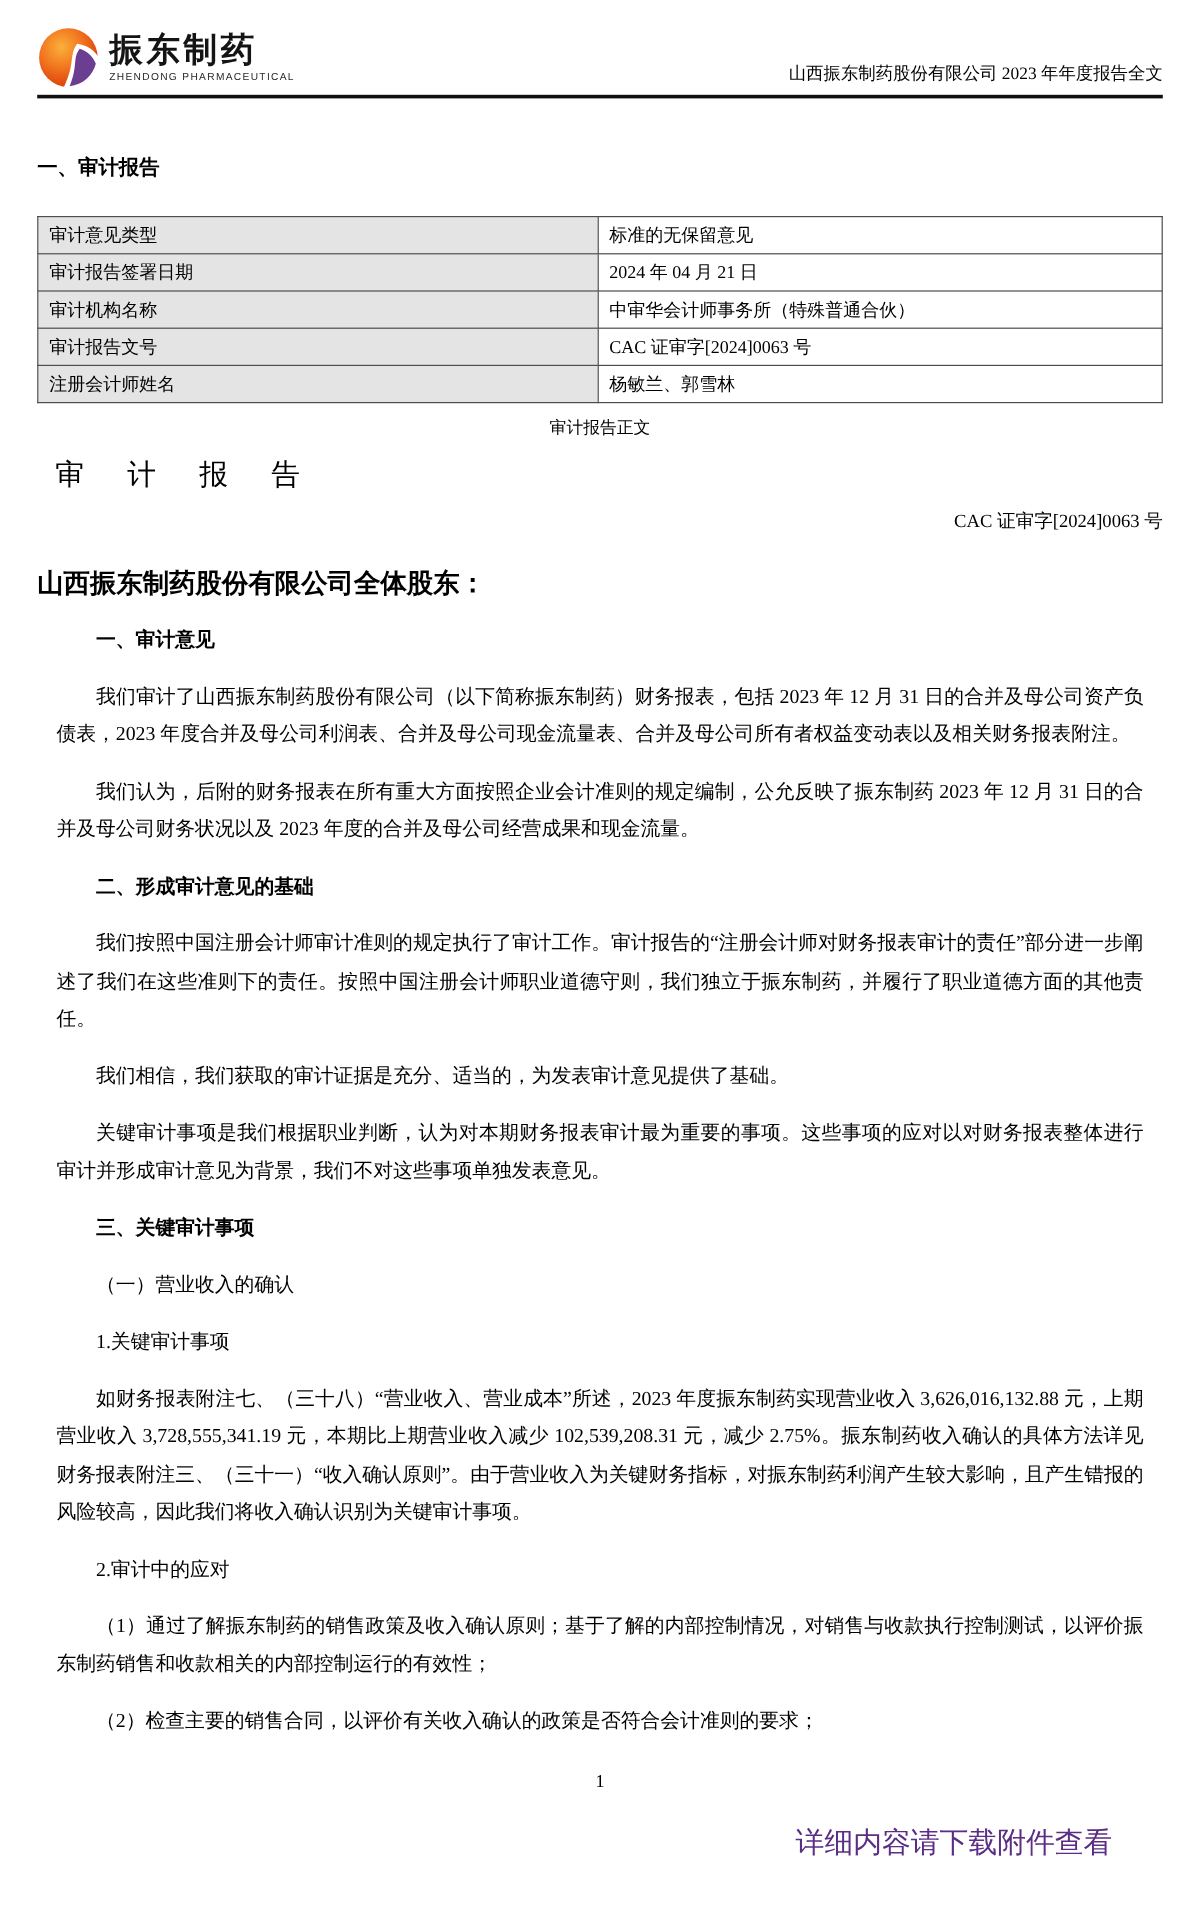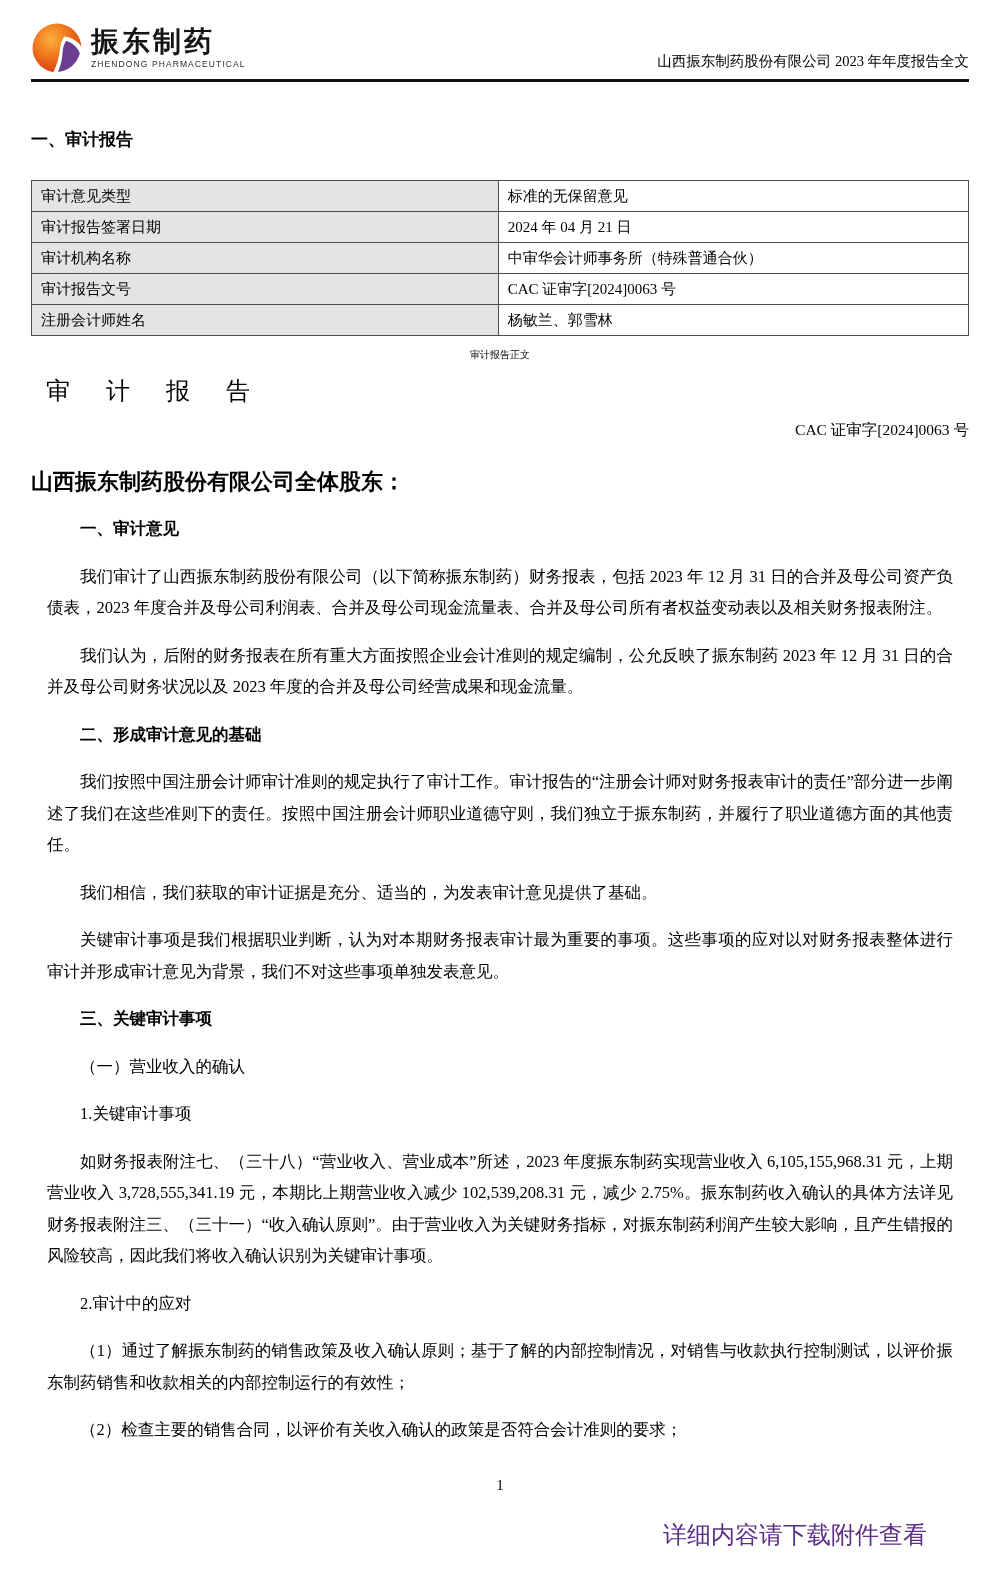--- a/index.html
+++ b/index.html
@@ -53,21 +53,21 @@
     font-size:15px;table-layout:fixed;
   }
   table.audit td{
     border:1px solid #4d4d4d;height:31px;
     padding:0 6px 0 9px;vertical-align:middle;
   }
   td.cell-label{background:var(--table-label-bg);width:49.8%;}
   td.cell-value{background:#ffffff;}
 
   
-  .report-subtitle{text-align:center;font-size:10px;margin-top:12px;}
+  .report-subtitle{text-align:center;font-size:14px;margin-top:12px;}
   .report-title{
     font-size:24px;font-weight:normal;
     letter-spacing:15px;text-indent:15px;margin-top:13px;
   }
   .report-ref{text-align:right;font-size:15.5px;margin-top:13px;}
   .addressee{font-weight:bold;font-size:22px;margin-top:25px;line-height:31px;}
 
   
   .body-text p{
     margin:16px;font-size:16.5px;line-height:31.5px;
@@ -156,21 +156,21 @@
       <p class="indent blk-heading">一、审计意见</p>
       <p class="indent">我们审计了山西振东制药股份有限公司（以下简称振东制药）财务报表，包括 2023 年 12 月 31 日的合并及母公司资产负债表，2023 年度合并及母公司利润表、合并及母公司现金流量表、合并及母公司所有者权益变动表以及相关财务报表附注。</p>
       <p class="indent">我们认为，后附的财务报表在所有重大方面按照企业会计准则的规定编制，公允反映了振东制药 2023 年 12 月 31 日的合并及母公司财务状况以及 2023 年度的合并及母公司经营成果和现金流量。</p>
       <p class="indent blk-heading">二、形成审计意见的基础</p>
       <p class="indent">我们按照中国注册会计师审计准则的规定执行了审计工作。审计报告的“注册会计师对财务报表审计的责任”部分进一步阐述了我们在这些准则下的责任。按照中国注册会计师职业道德守则，我们独立于振东制药，并履行了职业道德方面的其他责任。</p>
       <p class="indent">我们相信，我们获取的审计证据是充分、适当的，为发表审计意见提供了基础。</p>
       <p class="indent">关键审计事项是我们根据职业判断，认为对本期财务报表审计最为重要的事项。这些事项的应对以对财务报表整体进行审计并形成审计意见为背景，我们不对这些事项单独发表意见。</p>
       <p class="indent blk-heading">三、关键审计事项</p>
       <p class="indent">（一）营业收入的确认</p>
       <p class="indent">1.关键审计事项</p>
-      <p class="indent">如财务报表附注七、（三十八）“营业收入、营业成本”所述，2023 年度振东制药实现营业收入 6,105,155,968.31 元，上期营业收入 3,728,555,341.19 元，本期比上期营业收入减少 102,539,208.31 元，减少 2.75%。振东制药收入确认的具体方法详见财务报表附注三、（三十一）“收入确认原则”。由于营业收入为关键财务指标，对振东制药利润产生较大影响，且产生错报的风险较高，因此我们将收入确认识别为关键审计事项。</p>
+      <p class="indent">如财务报表附注七、（三十八）“营业收入、营业成本”所述，2023 年度振东制药实现营业收入 3,626,016,132.88 元，上期营业收入 3,728,555,341.19 元，本期比上期营业收入减少 102,539,208.31 元，减少 2.75%。振东制药收入确认的具体方法详见财务报表附注三、（三十一）“收入确认原则”。由于营业收入为关键财务指标，对振东制药利润产生较大影响，且产生错报的风险较高，因此我们将收入确认识别为关键审计事项。</p>
       <p class="indent">2.审计中的应对</p>
       <p class="indent">（1）通过了解振东制药的销售政策及收入确认原则；基于了解的内部控制情况，对销售与收款执行控制测试，以评价振东制药销售和收款相关的内部控制运行的有效性；</p>
       <p class="indent">（2）检查主要的销售合同，以评价有关收入确认的政策是否符合会计准则的要求；</p>
     </div>
   </div>
 
   <div class="page-num">1</div>
   <a class="dl-note">详细内容请下载附件查看</a>
 </div>
 

